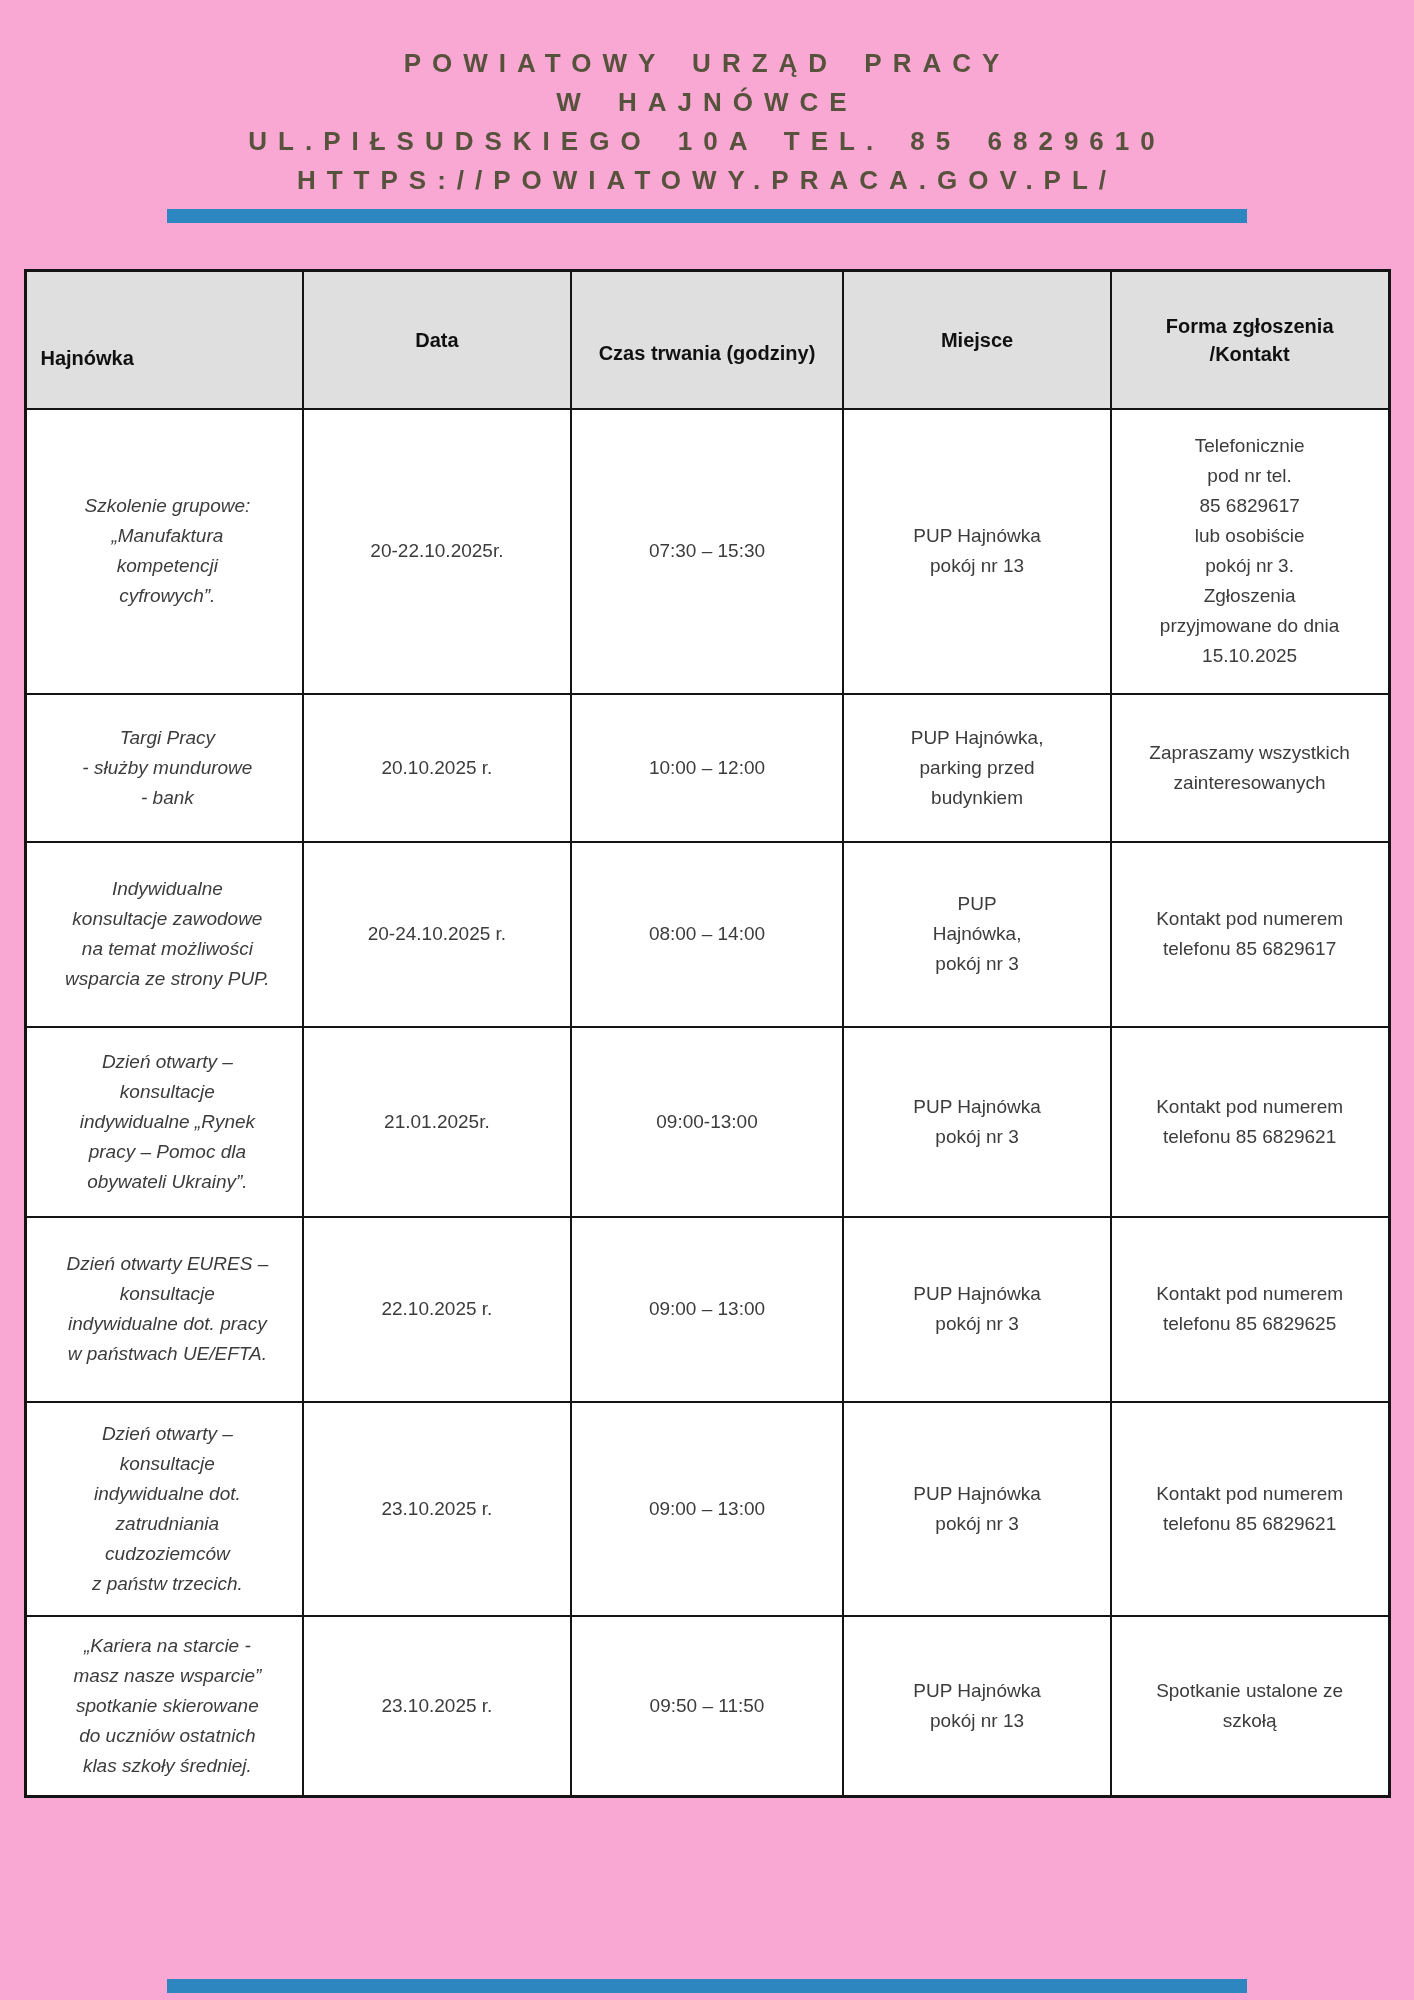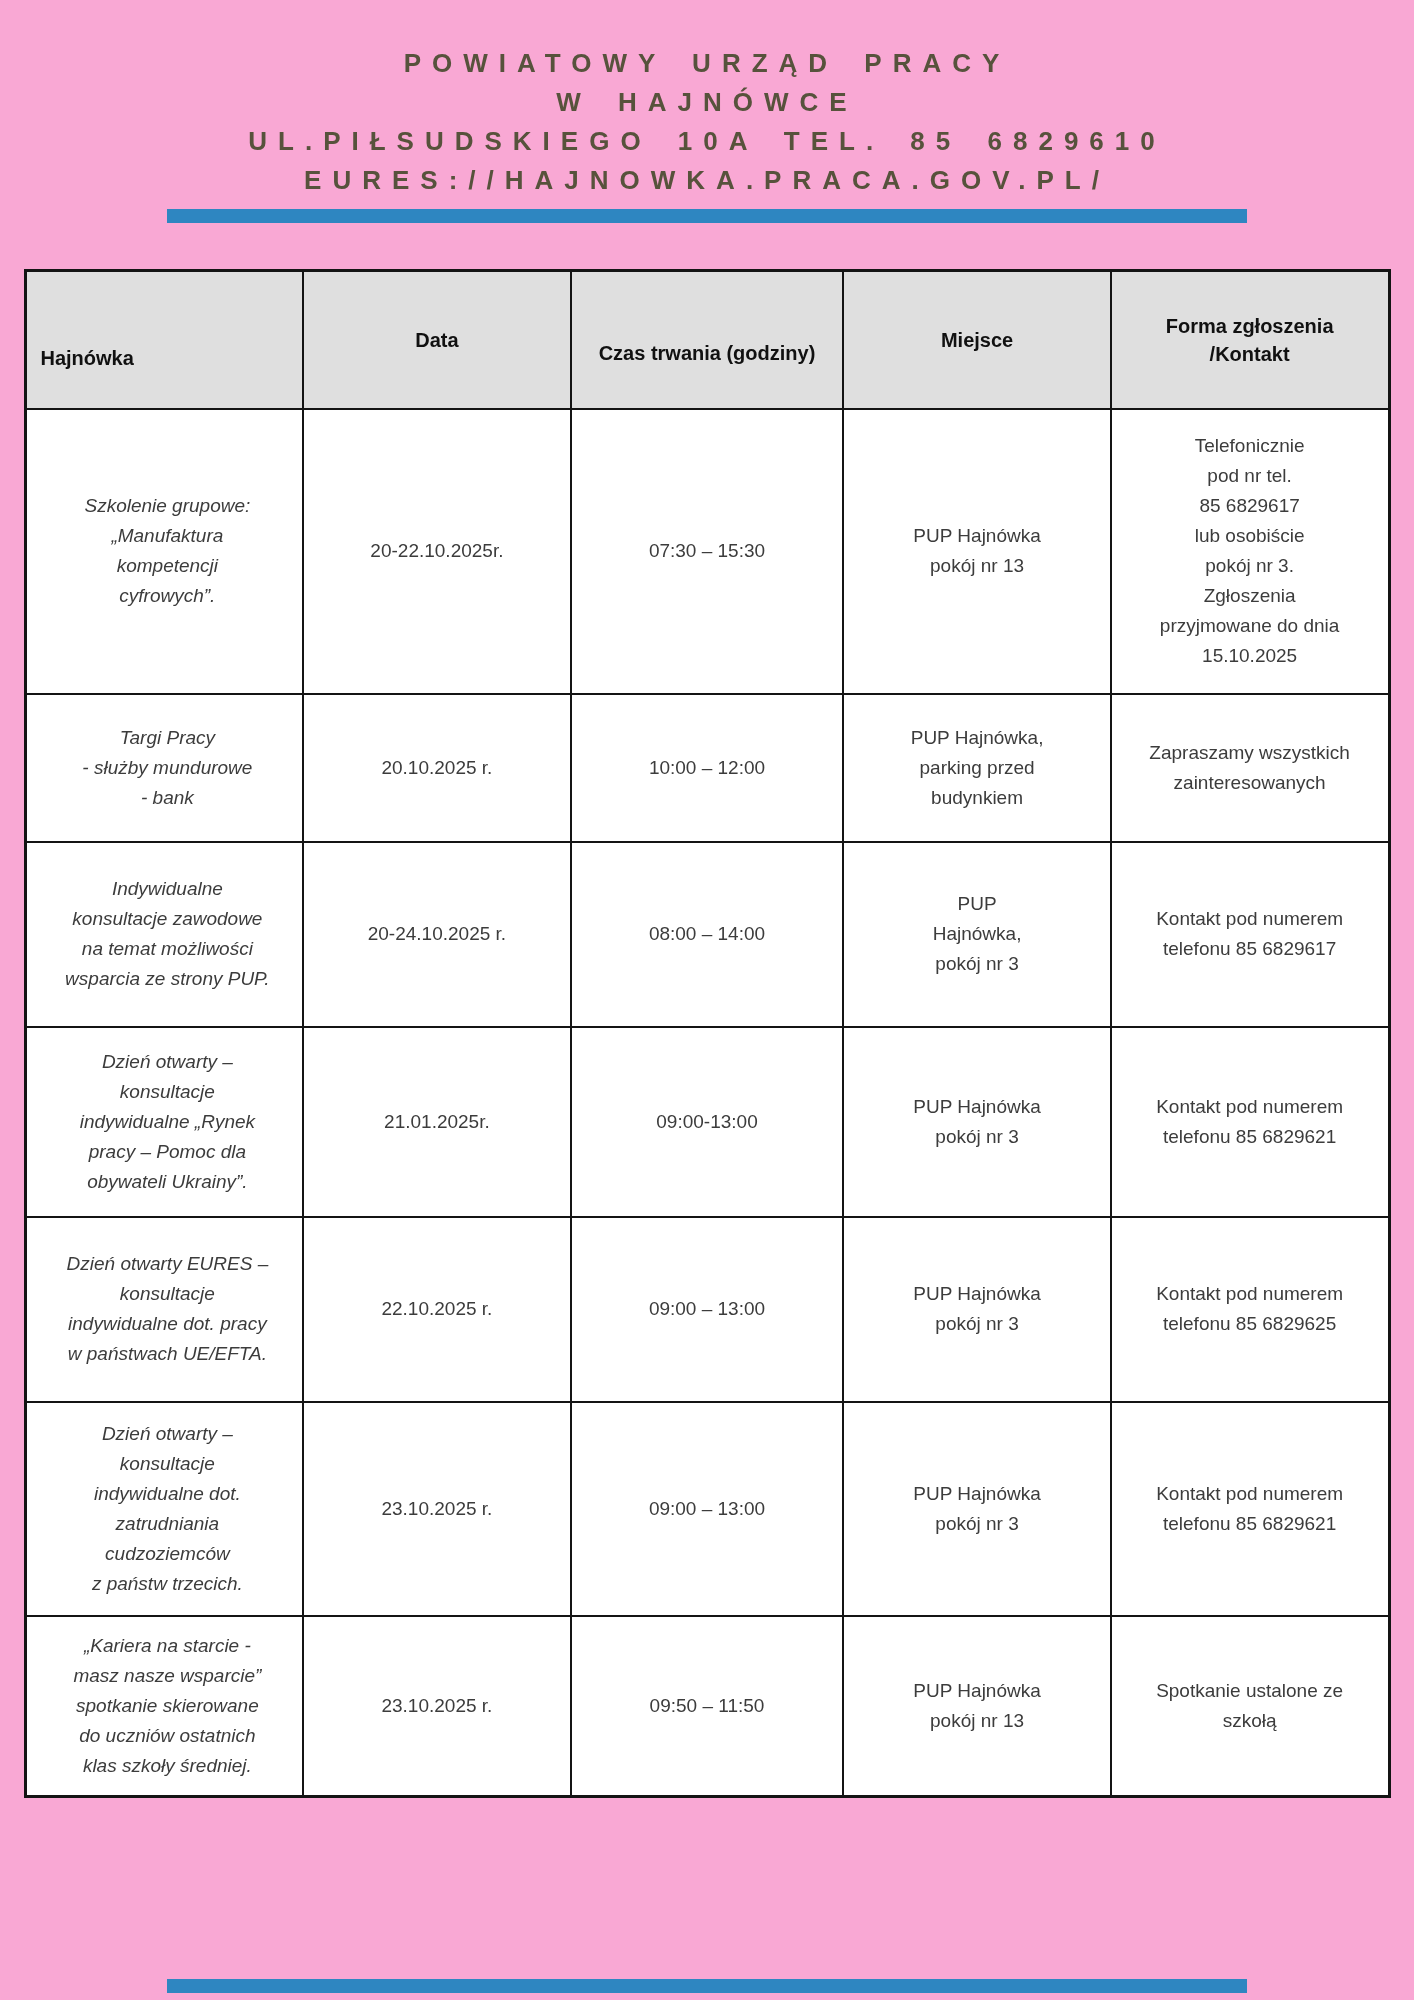--- a/index.html
+++ b/index.html
@@ -91,21 +91,21 @@
 </style>
 </head>
 <body>
 
 <div class="page">
 
   <div class="poster-header">
     <div class="hline">POWIATOWY URZĄD PRACY</div>
     <div class="hline">W HAJNÓWCE</div>
     <div class="hline">UL.PIŁSUDSKIEGO 10A TEL. 85 6829610</div>
-    <div class="hline">EURES://HAJNOWKA.PRACA.GOV.PL/</div>
+    <div class="hline">HTTPS://POWIATOWY.PRACA.GOV.PL/</div>
   </div>
 
   <div class="accent-bar top"></div>
 
   <table class="schedule">
     <colgroup>
       <col class="c1">
         <col class="c2">
         <col class="c3">
         <col class="c4">

